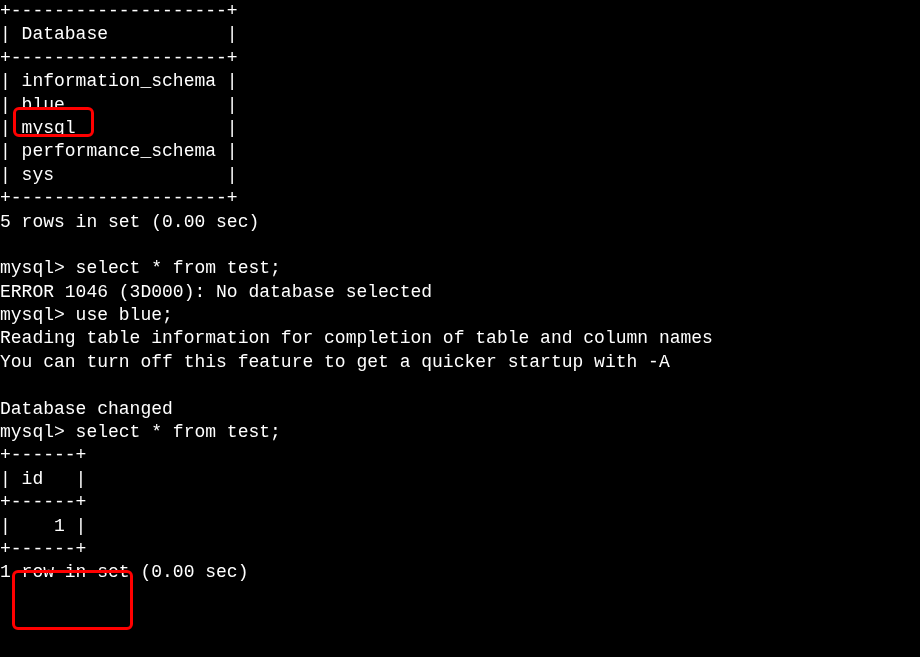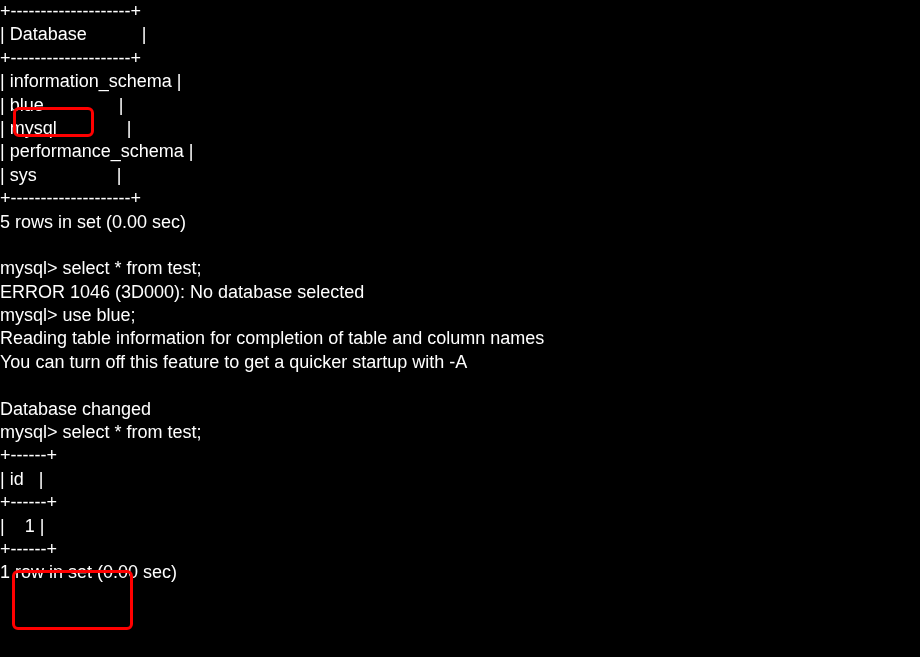--- a/index.html
+++ b/index.html
@@ -10,21 +10,21 @@
       font-family: "Courier New", Courier, monospace;
       font-size: 18px;
       line-height: 1.3;
       width: 920px;
       height: 657px;
       overflow: hidden;
       position: relative;
     }
     .terminal {
       white-space: pre;
-      font-family: Liberation Sans, sans-serif;
+      font-family: Liberation Mono, monospace;
     }
     .highlight-box-1 {
       position: absolute;
       border: 3px solid #ff0000;
       border-radius: 6px;
       left: 13px;
       top: 107px;
       width: 75px;
       height: 24px;
       pointer-events: none;

